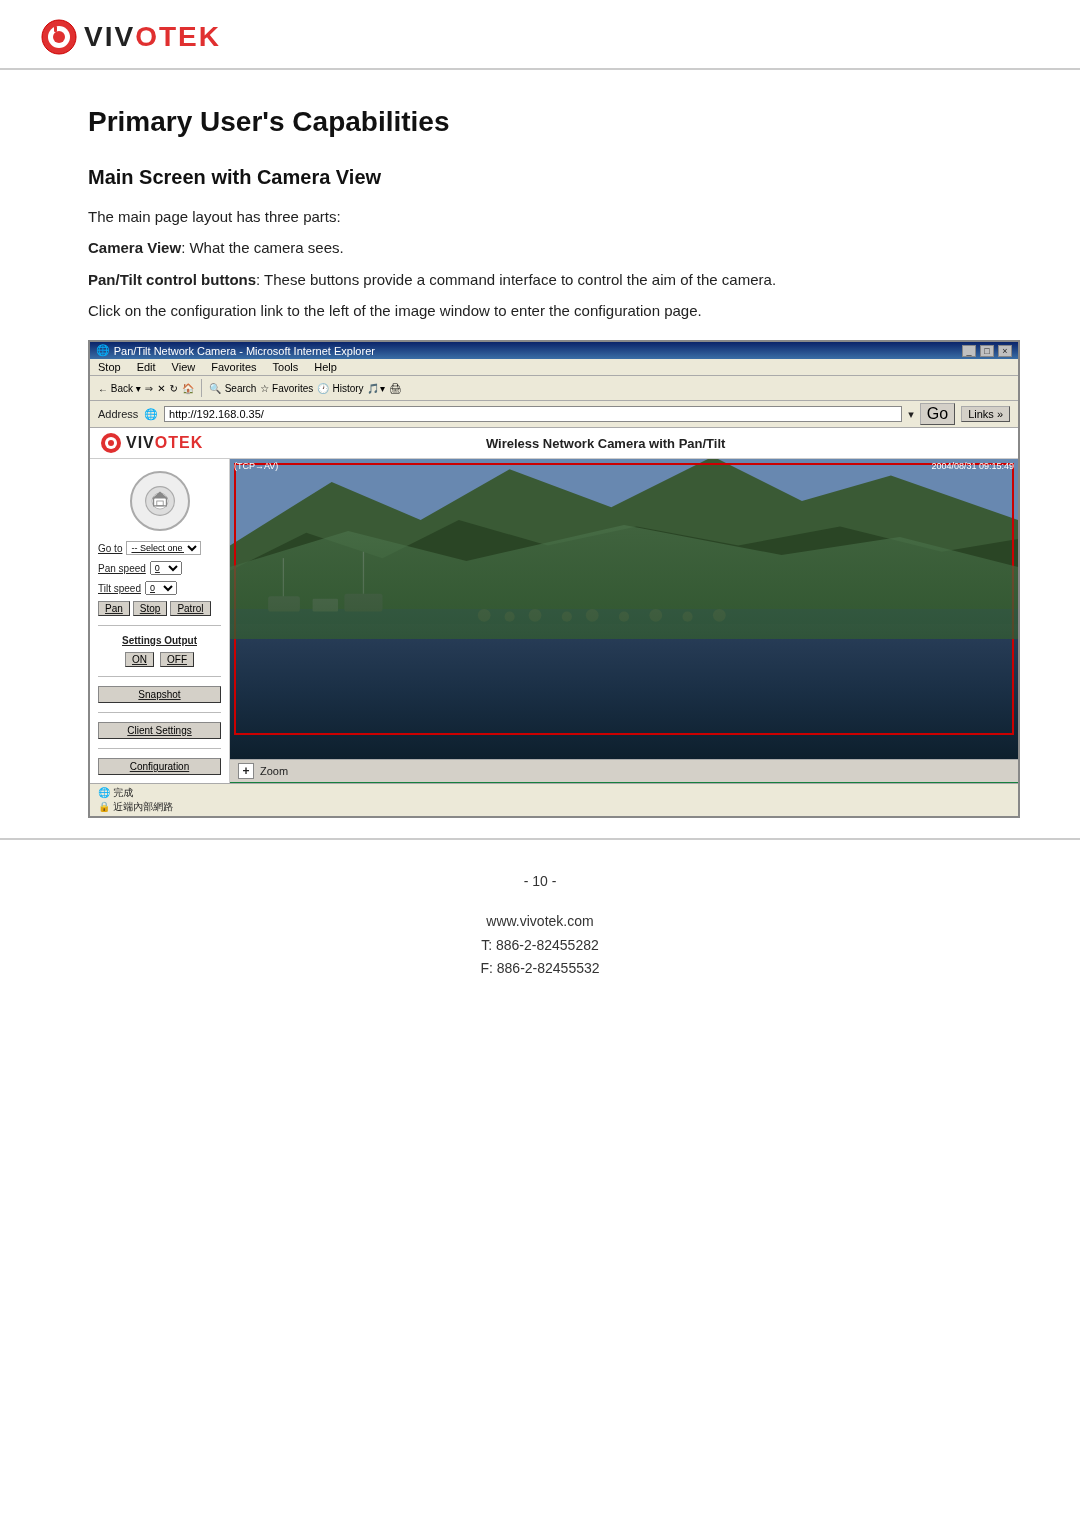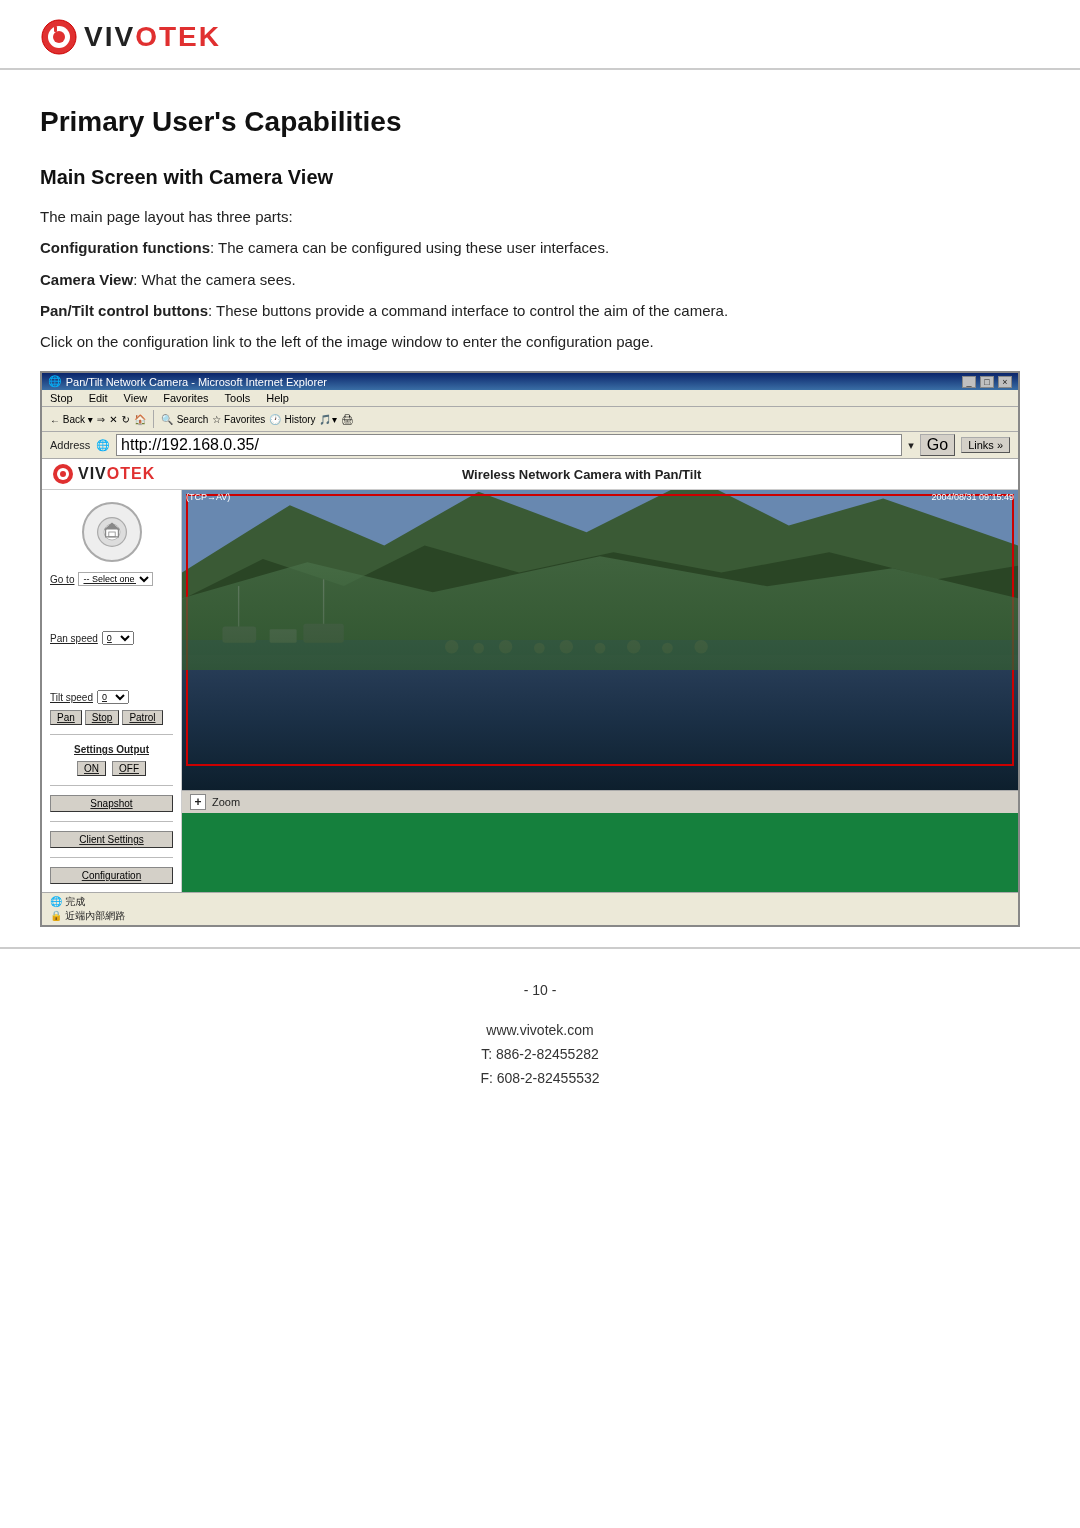--- a/index.html
+++ b/index.html
@@ -30,21 +30,21 @@
       font-size: 28px;
       font-weight: 900;
       letter-spacing: 2px;
       color: #222;
     }
     .logo-text span.viv { color: #222; }
     .logo-text span.otek { color: #e03030; }
 
     
     .main-content {
-      padding: 36px 60px 20px 40px;
+      padding: 36px 60px 20px 88px;
     }
 
     h1.page-title {
       font-size: 28px;
       font-weight: 900;
       margin-bottom: 28px;
       color: #111;
     }
 
     h2.section-title {
@@ -125,21 +125,21 @@
       align-items: center;
       gap: 6px;
       border-bottom: 1px solid #aaa;
       font-size: 11px;
     }
     .address-input {
       flex: 1;
       background: #fff;
       border: 1px solid #888;
       padding: 1px 4px;
-      font-size: 16px;
+      font-size: 11px;
     }
     .browser-content {
       display: flex;
       background: #fff;
     }
 
     
     .cam-header {
       background: #fff;
       border-bottom: 1px solid #ccc;
@@ -207,21 +207,20 @@
       font-size: 10px;
       border: 1px solid #aaa;
       background: #fff;
     }
     .speed-row {
       display: flex;
       align-items: center;
       gap: 4px;
       width: 100%;
       font-size: 10px;
-      margin-top: 39px;
     }
     .cam-btn {
       background: #d4d0c8;
       border: 1px outset #888;
       font-size: 10px;
       padding: 1px 6px;
       cursor: pointer;
       color: #000;
     }
     .cam-btn-row {
@@ -405,23 +404,20 @@
 </div>
 
 <div class="main-content">
   <h1 class="page-title">Primary User's Capabilities</h1>
 
   <h2 class="section-title">Main Screen with Camera View</h2>
 
   <div class="description">
     <p>The main page layout has three parts:</p>
     <p>
-      <span class="bold">Configuration functions</span><span>: The camera can be configured using these user interfaces.</span>
-    </p>
-    <p>
       <span class="bold">Camera View</span><span>: What the camera sees.</span>
     </p>
     <p>
       <span class="bold">Pan/Tilt control buttons</span><span>: These buttons provide a command interface to control the aim of the camera.</span>
     </p>
     <p>Click on the configuration link to the left of the image window to enter the configuration page.</p>
   </div>
 
   <div class="browser-window">
 
@@ -609,14 +605,14 @@
       </span>
     </div>
   </div>
 
 </div>
 
 <div class="page-footer">
   <div class="page-num">- 10 -</div>
   <div>www.vivotek.com</div>
   <div>T: 886-2-82455282</div>
-  <div>F: 608-2-82455532</div>
+  <div>F: 886-2-82455532</div>
 </div>
 
 </body></html>

